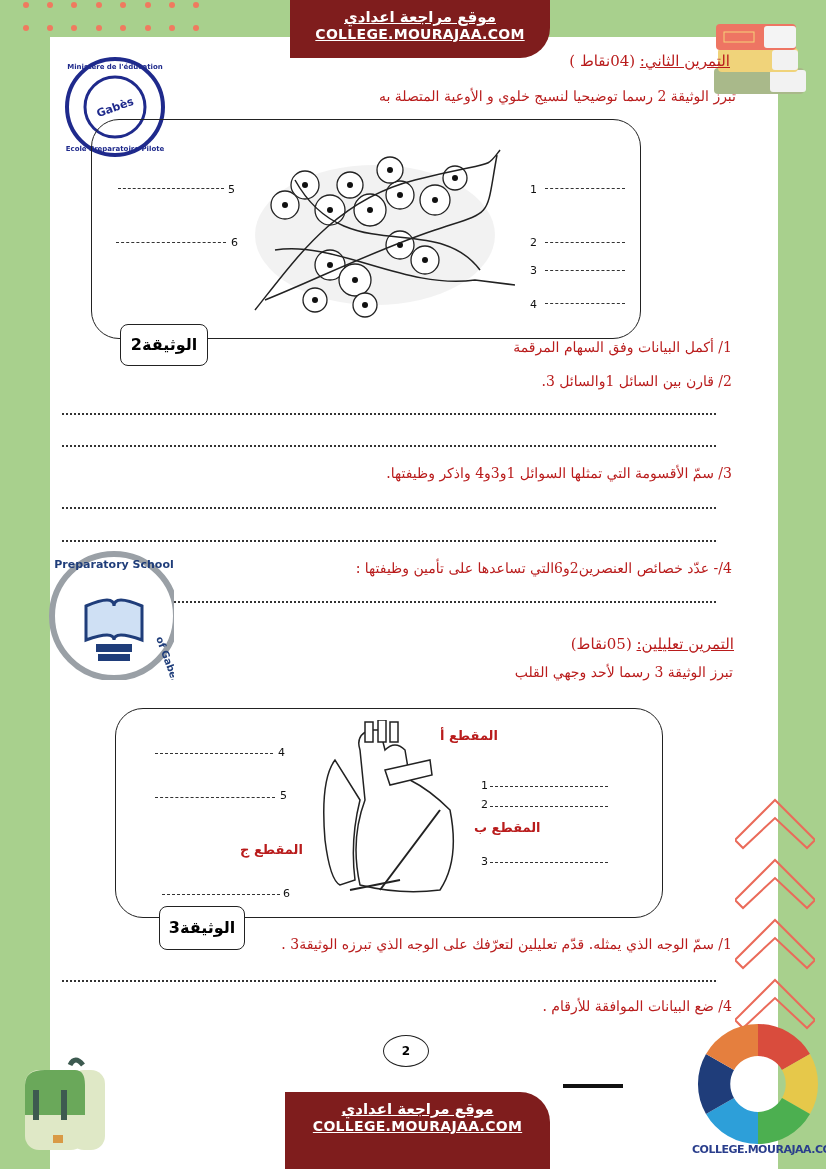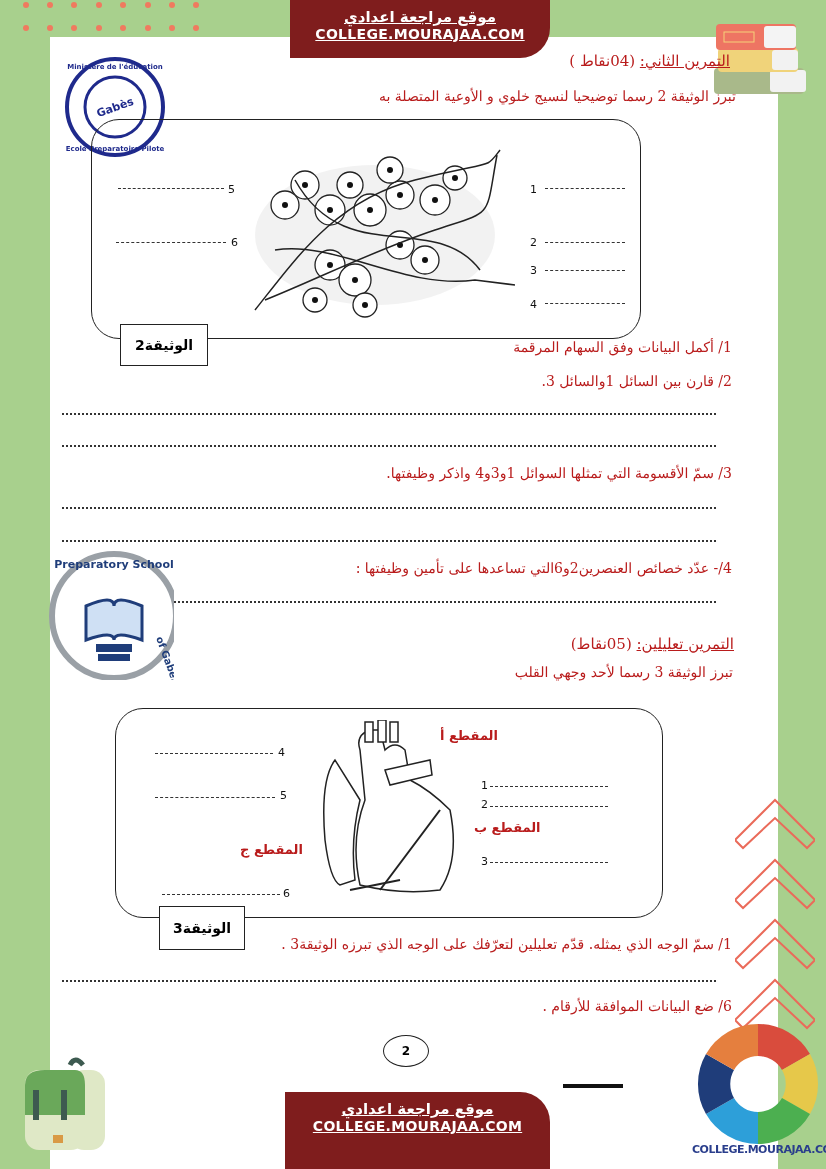--- a/index.html
+++ b/index.html
@@ -9,21 +9,21 @@
   .paper{position:absolute;left:50px;top:37px;width:728px;height:1132px;background:#fff;}
   .banner{position:absolute;background:#7f1d1d;color:#fff;text-align:center;font-family:"DejaVu Sans",sans-serif;font-weight:bold;}
   .banner .ar{display:block;font-size:15px;text-decoration:underline;direction:rtl;}
   .banner .en{display:block;font-size:14px;text-decoration:underline;letter-spacing:.3px;}
   .banner.top{left:290px;top:0;width:260px;height:58px;border-radius:0 0 30px 0;padding-top:8px;box-sizing:border-box;}
   .banner.bottom{left:285px;top:1092px;width:265px;height:77px;border-radius:0 30px 0 0;padding-top:8px;box-sizing:border-box;}
   .ar-text{position:absolute;direction:rtl;text-align:right;font-family:"DejaVu Serif",serif;font-size:14px;color:#b91c1c;white-space:nowrap;}
   .heading{text-decoration:underline;}
   .dotted{position:absolute;height:0;border-top:2px dotted #333;}
   .frame{position:absolute;border:1.5px solid #222;border-radius:28px;}
-  .doc-tag{position:absolute;border:1.5px solid #222;border-radius:0;background:#fff;font-family:"DejaVu Sans",sans-serif;font-weight:bold;font-size:14px;text-align:center;direction:rtl;}
+  .doc-tag{position:absolute;border:1.5px solid #222;border-radius:8px;background:#fff;font-family:"DejaVu Sans",sans-serif;font-weight:bold;font-size:16px;text-align:center;direction:rtl;}
   .label{position:absolute;font-family:"DejaVu Sans",sans-serif;font-size:11px;color:#111;}
   .dash{position:absolute;border-top:1.5px dashed #333;height:0;}
   .page-num{position:absolute;left:383px;top:1035px;width:44px;height:30px;border:1.5px solid #222;border-radius:50%;text-align:center;line-height:30px;font-weight:bold;font-size:12px;}
   .stamp{position:absolute;left:62px;top:55px;width:106px;height:104px;}
   .logo{position:absolute;left:24px;top:548px;width:150px;height:132px;}
   .books{position:absolute;left:700px;top:12px;width:120px;height:86px;}
   .backpack{position:absolute;left:15px;top:1055px;width:100px;height:100px;}
   .wheel{position:absolute;left:694px;top:1020px;width:128px;height:128px;}
   .wheel-caption{position:absolute;left:692px;top:1143px;width:134px;font-family:"DejaVu Sans",sans-serif;font-weight:bold;font-size:11px;color:#2a3e8c;text-align:center;letter-spacing:-.5px;}
   .chevrons{position:absolute;left:735px;top:790px;width:80px;height:240px;}
@@ -193,21 +193,21 @@
 <div class="dash" style="left:490px;top:806px;width:118px;"></div>
 <div class="label" style="left:481px;top:855px;">3</div>
 <div class="dash" style="left:490px;top:862px;width:118px;"></div>
 <div class="ar-text" style="left:440px;top:728px;font-family:'DejaVu Sans',sans-serif;font-weight:bold;font-size:13px;">المقطع أ</div>
 <div class="ar-text" style="left:474px;top:820px;font-family:'DejaVu Sans',sans-serif;font-weight:bold;font-size:13px;">المقطع ب</div>
 <div class="ar-text" style="left:240px;top:842px;font-family:'DejaVu Sans',sans-serif;font-weight:bold;font-size:13px;">المقطع ج</div>
 <div class="doc-tag" style="left:159px;top:906px;width:84px;height:42px;line-height:42px;">الوثيقة3</div>
 
 <div class="ar-text" style="right:94px;top:936px;">1/ سمّ الوجه الذي يمثله. قدّم تعليلين لتعرّفك على الوجه الذي تبرزه الوثيقة3 .</div>
 <div class="dotted" style="left:62px;top:980px;width:654px;"></div>
-<div class="ar-text" style="right:94px;top:998px;">6/ ضع البيانات الموافقة للأرقام .</div>
+<div class="ar-text" style="right:94px;top:998px;">4/ ضع البيانات الموافقة للأرقام .</div>
 
 <div class="page-num">2</div>
 <div class="bar"></div>
 
 <svg class="chevrons" viewBox="0 0 80 240">
   <g fill="none" stroke="#ea6b5a" stroke-width="2">
     <path d="M0 50 L40 10 L80 50 L72 58 L40 28 L8 58Z"></path>
     <path d="M0 110 L40 70 L80 110 L72 118 L40 88 L8 118Z"></path>
     <path d="M0 170 L40 130 L80 170 L72 178 L40 148 L8 178Z"></path>
     <path d="M0 230 L40 190 L80 230 L72 238 L40 208 L8 238Z"></path>

